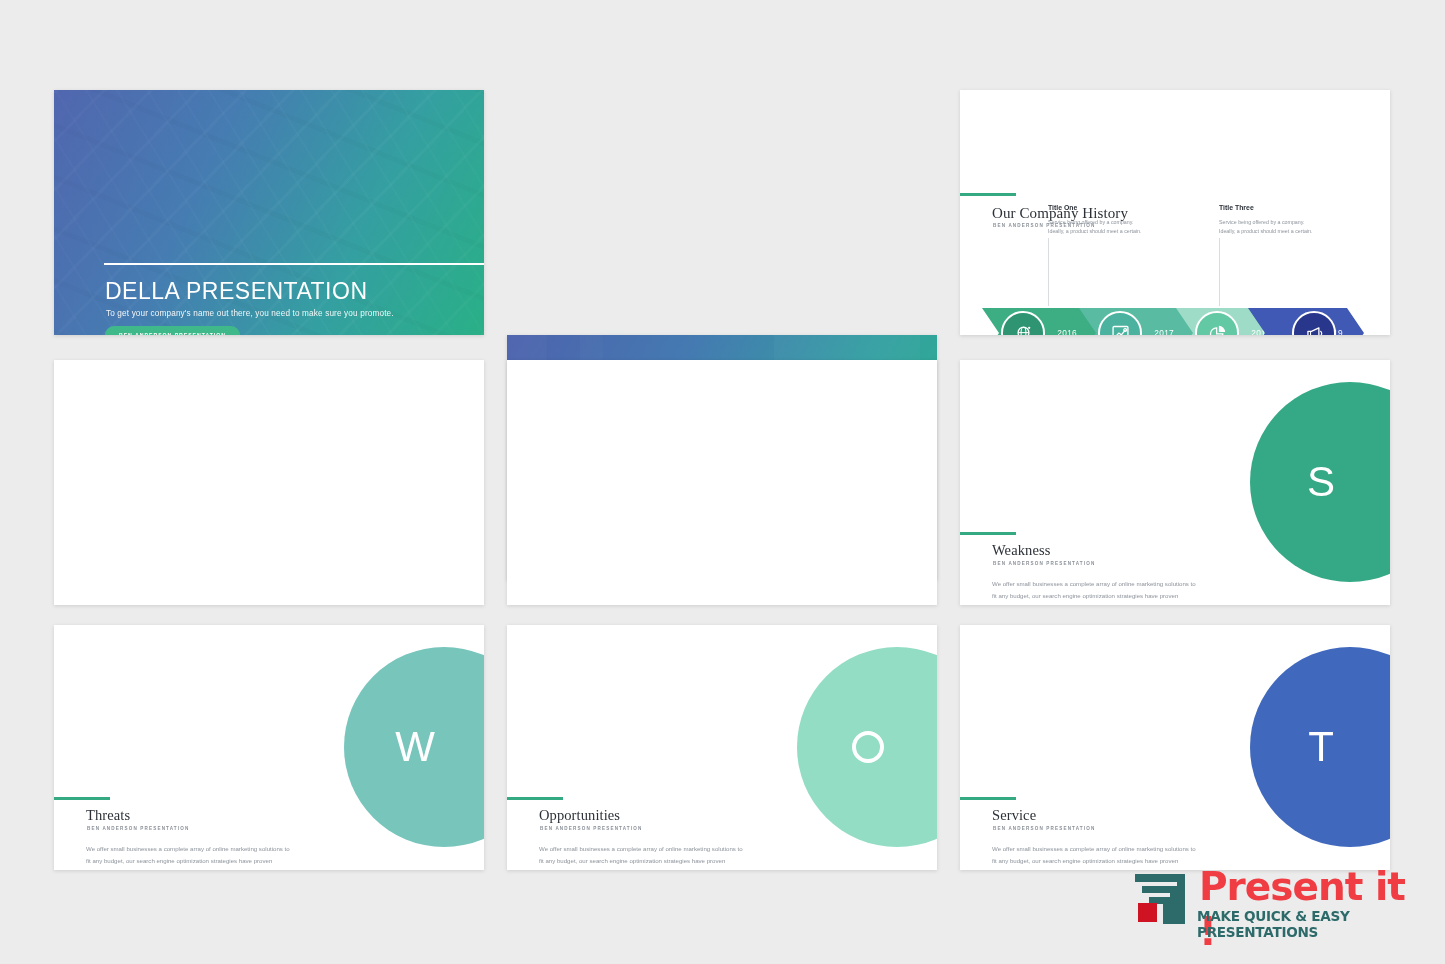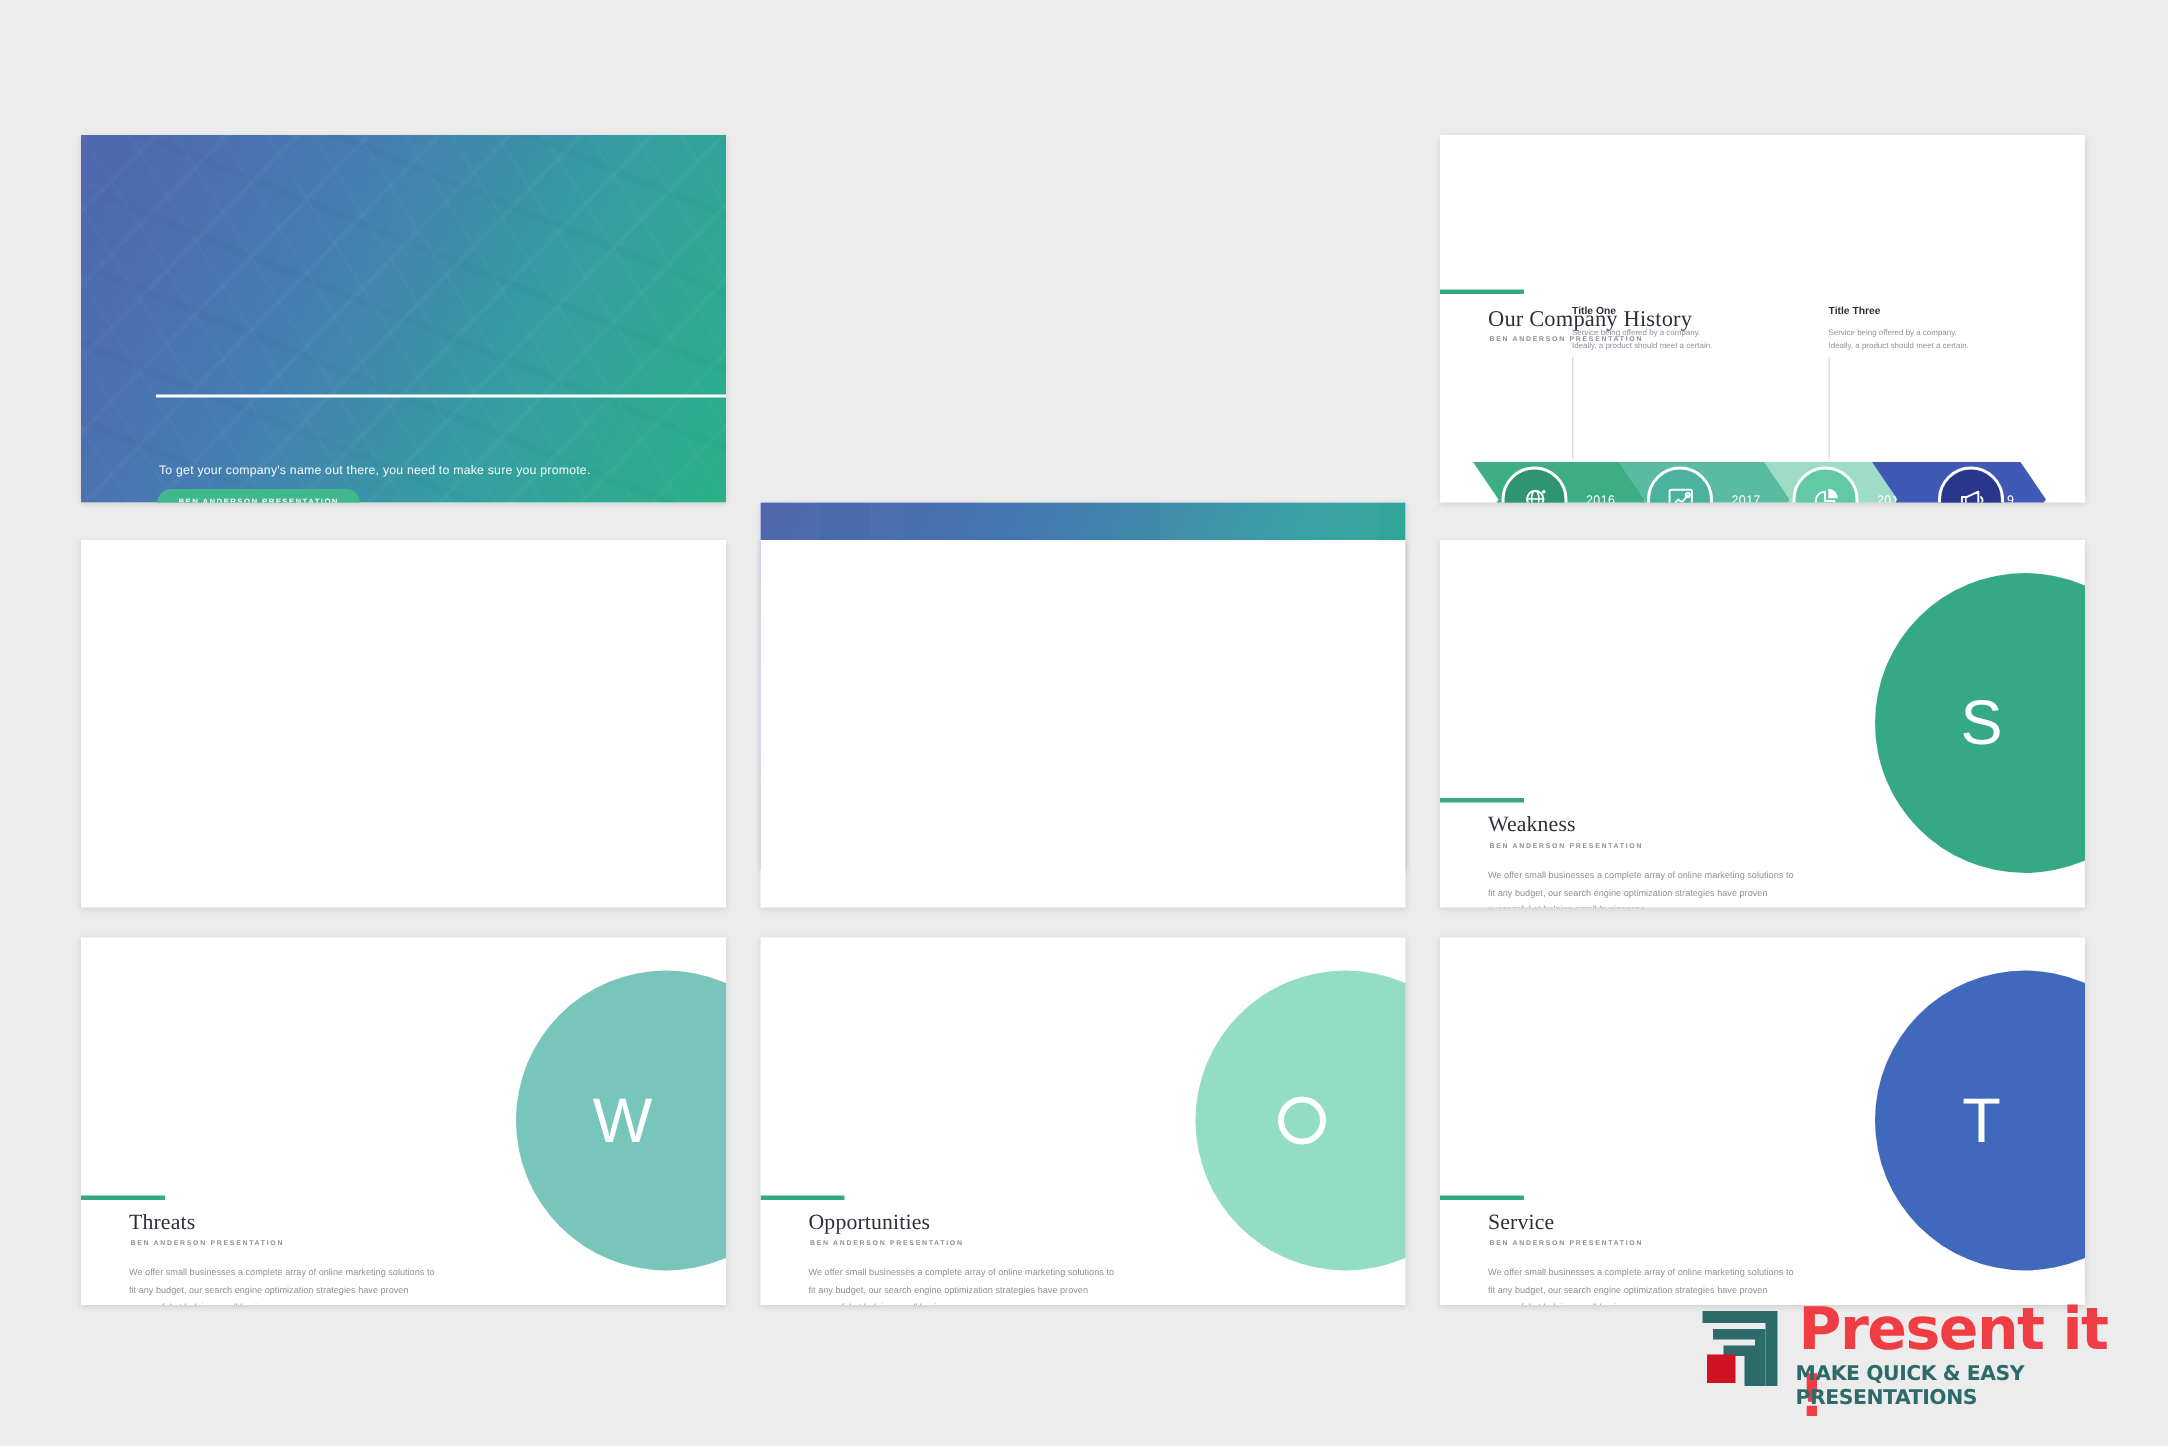--- a/index.html
+++ b/index.html
@@ -127,20 +127,21 @@
 <body>
 
 <div class="board">
 
   <div class="slide photo-slide s1 r1 c1">
     <div class="photo-bg">
       <div class="bld"></div>
         <div class="tint"></div>
     </div>
     <div class="ttl-rule"></div>
+    <div class="ttl-main">DELLA PRESENTATION</div>
     <div class="ttl-sub">To get your company's name out there, you need to make sure you promote.</div>
     <div class="pill">BEN ANDERSON PRESENTATION</div>
   </div>
 
   <div class="slide photo-slide s2 r1 c2">
     <div class="photo-bg">
       <div class="bld" style="background:linear-gradient(118deg,#4a5ea8 0%,#4a76ae 34%,#3fa0a8 70%,#2fb392 100%)"></div>
       <div class="vwin"></div>
       <div class="person"></div>
       <div class="tint"></div>

